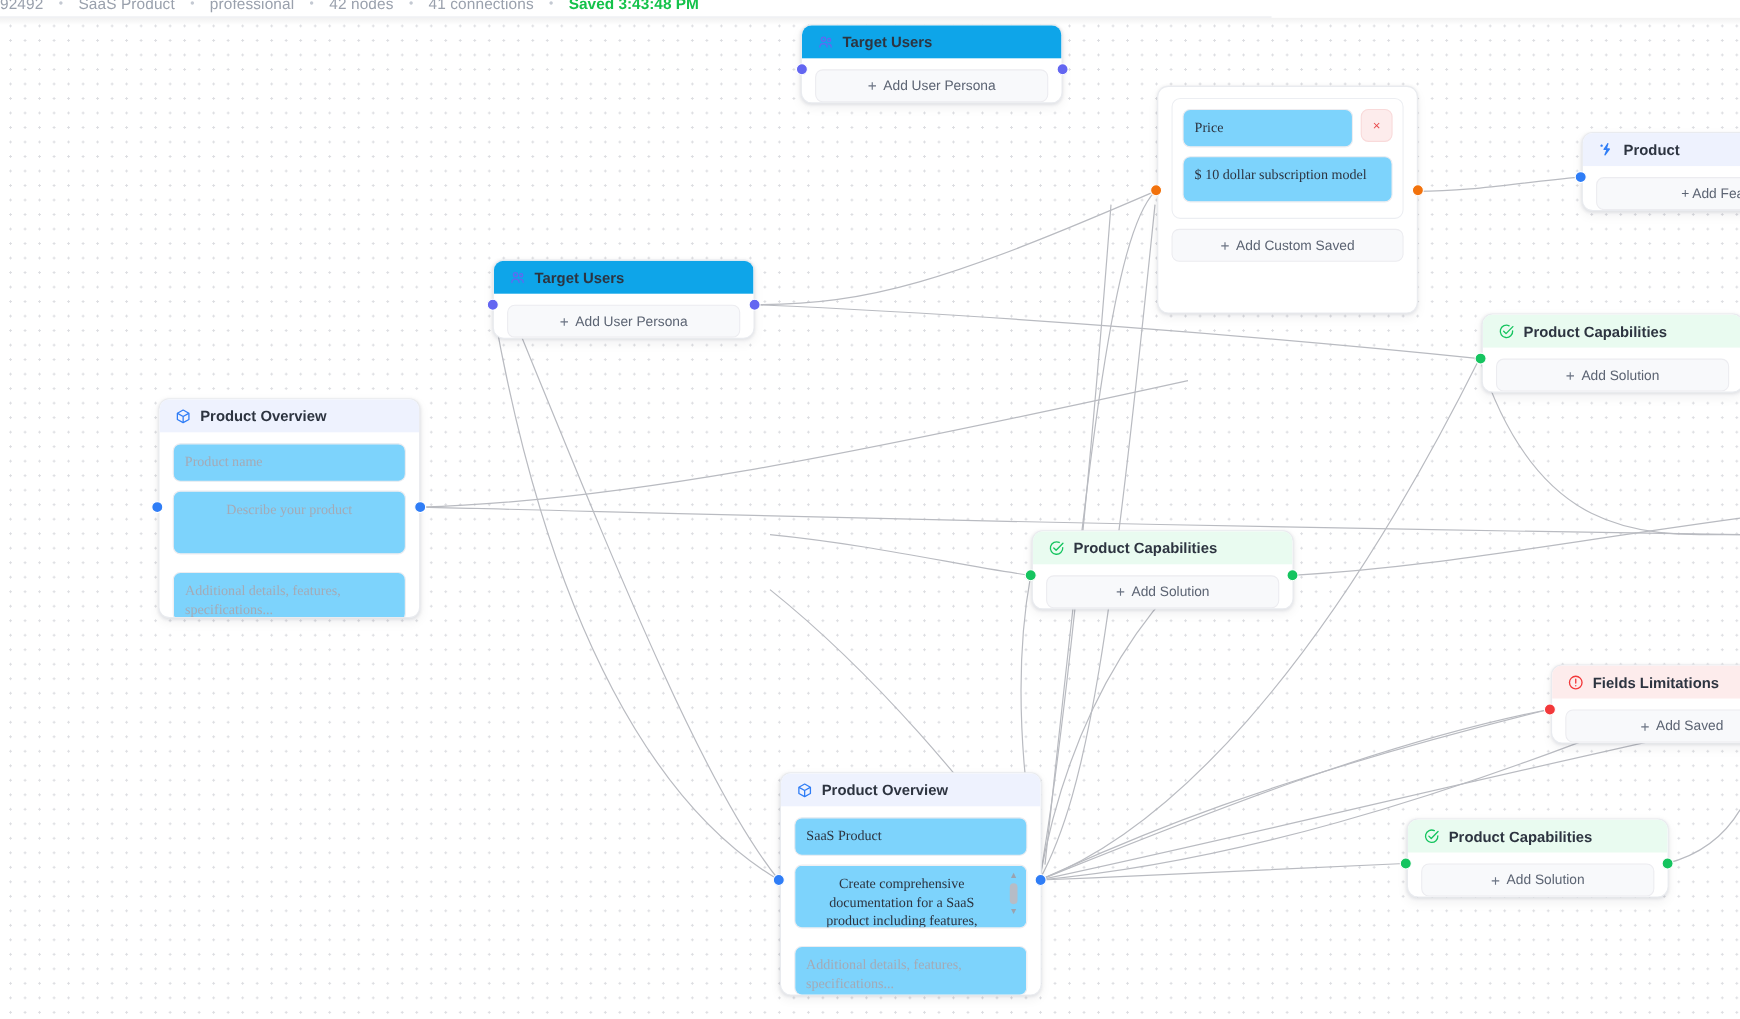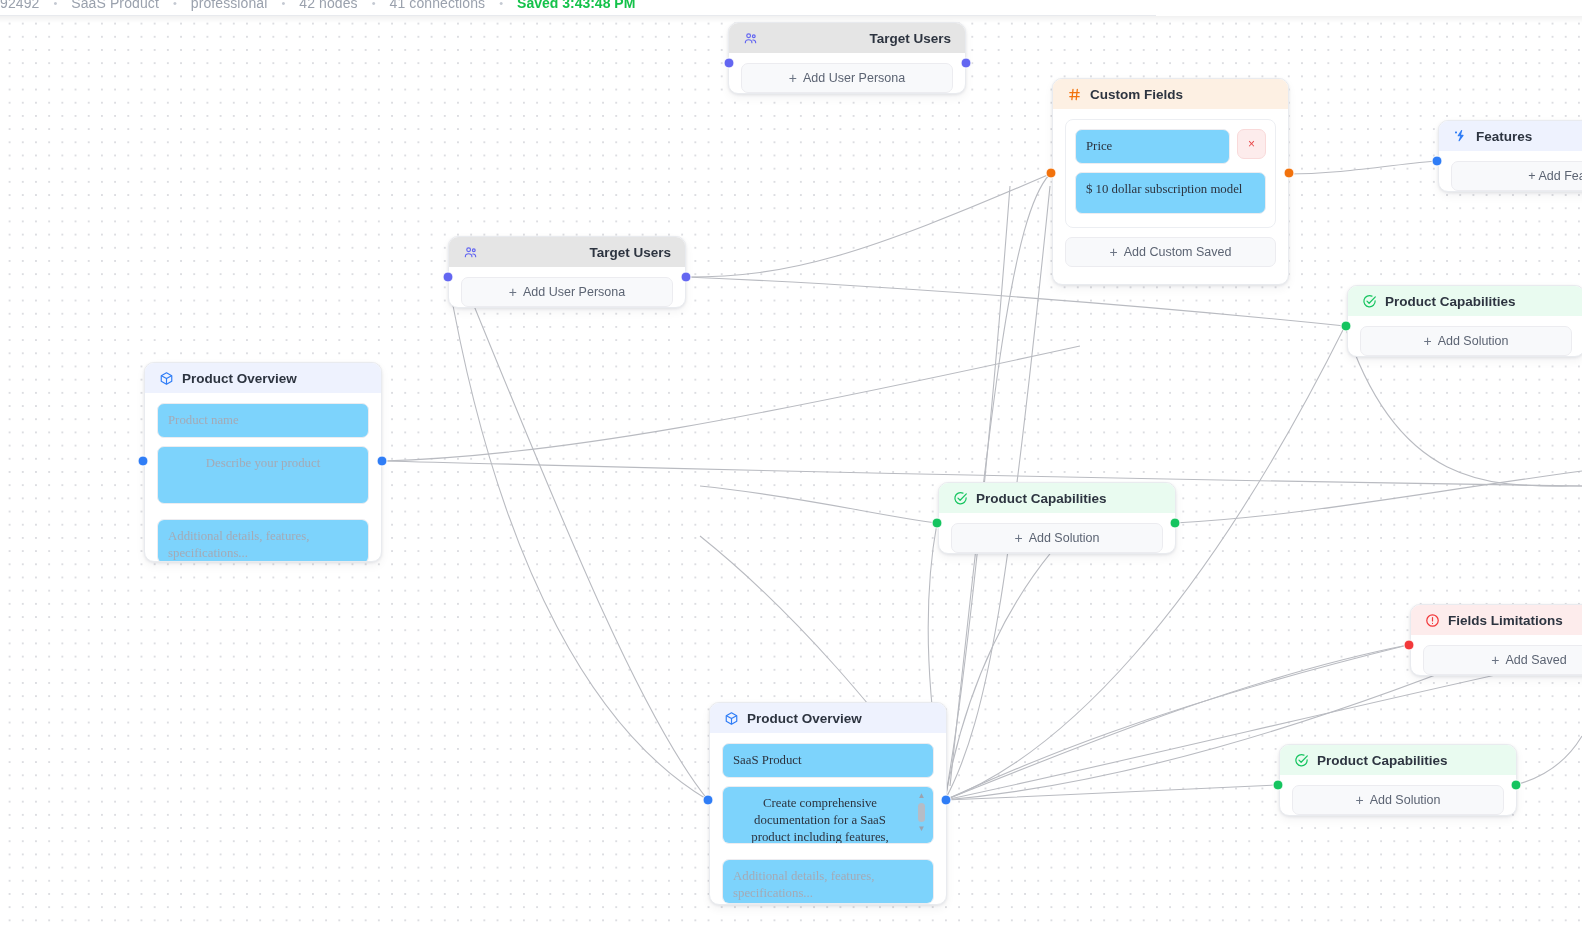--- a/index.html
+++ b/index.html
@@ -56,21 +56,21 @@
     z-index: 10;
   }
   .node .hdr {
     display: flex; align-items: center; gap: 8px;
     height: 30px; padding: 0 14px;
     font-size: 13.5px; font-weight: 600; color: #2d3440;
   }
   .node .body { padding: 10px 12px 12px; }
 
   .hdr-blue   { background: #eef2fe; }
-  .hdr-indigo { background: #e5e5e5; justify-content: space-between; }
+  .hdr-indigo { background: #0ea5e9; }
   .hdr-green  { background: #e9fbf0; }
   .hdr-orange { background: #fdf0e3; }
   .hdr-red    { background: #fdecec; }
 
   .ic { width: 15px; height: 15px; display: block; flex: 0 0 auto; }
 
   
   .addbtn {
     display: flex; align-items: center; justify-content: center; gap: 6px;
     width: 100%; height: 30px;
@@ -192,30 +192,20 @@
       <button class="addbtn">
         <span class="plus">+</span>
         <span>Add User Persona</span>
       </button>
     </div>
   </div>
   <span class="h h-indigo" style="left:729px; top:47px;"></span>
   <span class="h h-indigo" style="left:966px; top:47px;"></span>
 
   <div class="node" id="n-cf" style="left:1052px; top:62px; width:237px; height:207px;">
-    <div class="hdr hdr-orange">
-      <span class="ic">
-        <svg viewBox="0 0 16 16" width="15" height="15">
-            <g fill="none" stroke="#f2720c" stroke-width="1.35" stroke-linecap="round">
-              <path d="M3 6h10M3 10.3h10M6.4 2.5 5.2 13.5M11 2.5 9.8 13.5"></path>
-            </g>
-          </svg>
-      </span>
-      <span>Custom Fields</span>
-    </div>
     <div class="body">
       <div class="cf-group">
         <div class="cf-row">
           <input class="field" value="Price" placeholder="Field name" style="">
           <button class="delbtn">×</button>
         </div>
         <textarea class="field cf-val" placeholder="Field value" style="">$ 10 dollar subscription model</textarea>
       </div>
       <button class="addbtn">
         <span class="plus">+</span>
@@ -229,21 +219,21 @@
   <div class="node" id="n-feat" style="left:1438px; top:104px; width:238px; height:72px;">
     <div class="hdr hdr-blue">
       <span class="ic">
         <svg viewBox="0 0 16 16" width="15" height="15">
             <g fill="none" stroke="#2f7df6" stroke-width="1.3" stroke-linejoin="round">
               <path d="M9.2 1.8 5.6 7.2h3.1l-2.2 5.3 4.2-5.6H7.6z"></path>
               <path d="M3.2 2.6v2.2M2.1 3.7h2.2"></path>
             </g>
           </svg>
       </span>
-      <span>Features</span>
+      <span>Product</span>
     </div>
     <div class="body">
       <button class="addbtn">
         <span>+ Add Fea</span>
       </button>
     </div>
   </div>
   <span class="h h-blue" style="left:1437px; top:145px;"></span>
 
   <div class="node" id="n-tu-mid" style="left:448px; top:220px; width:238px; height:72px;">

